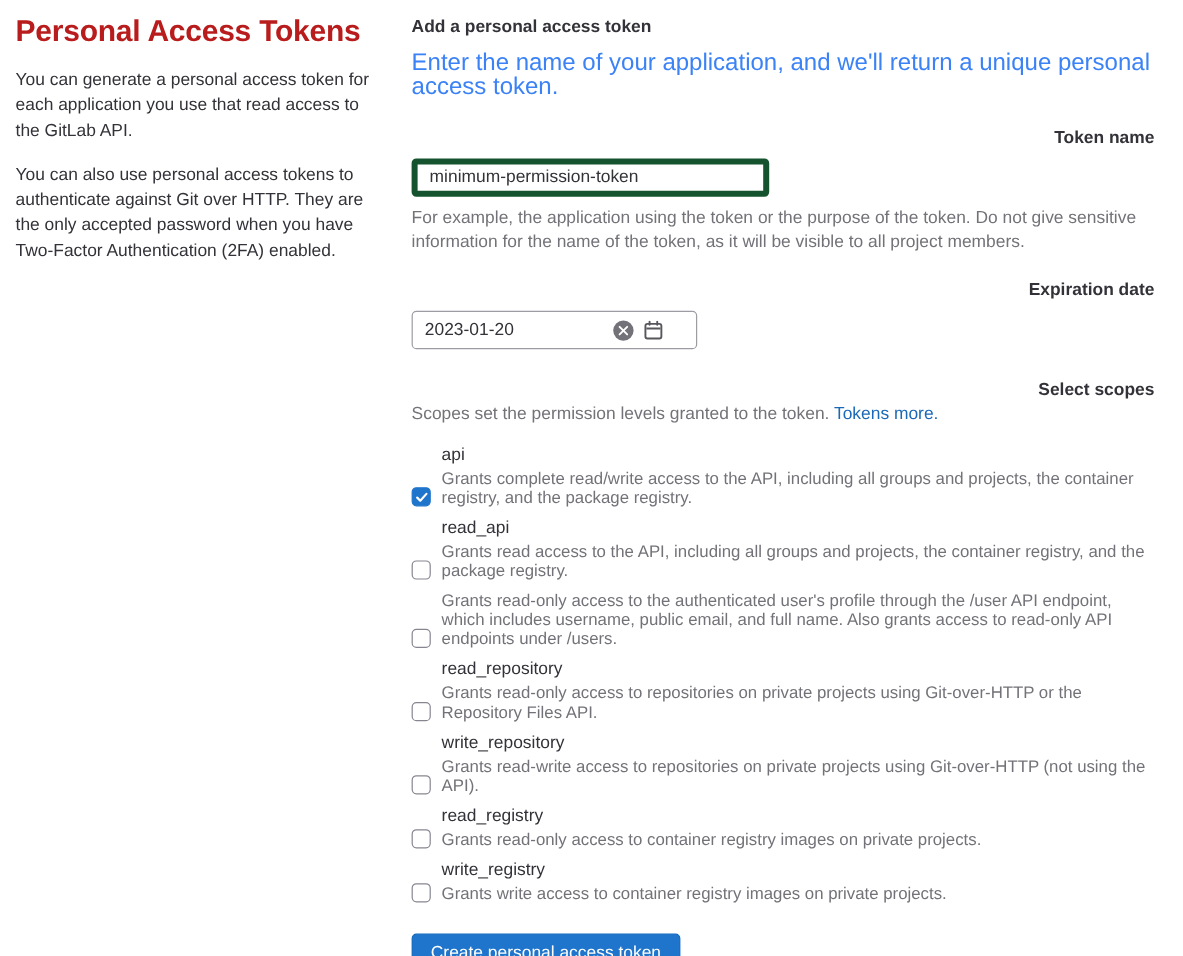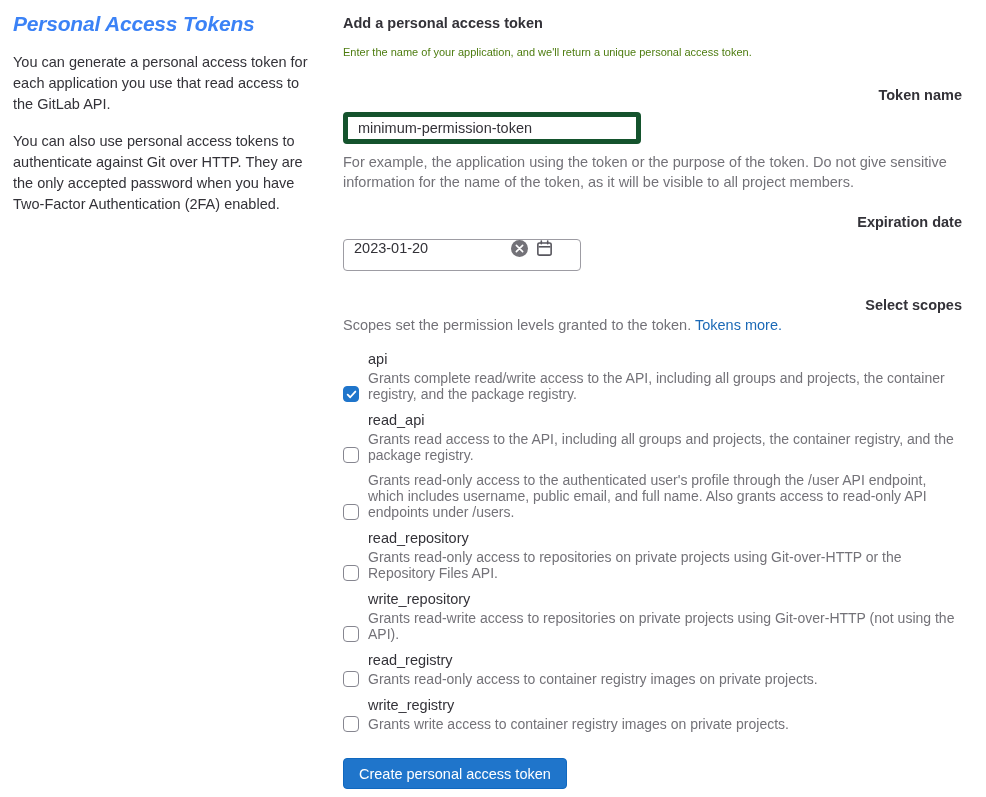--- a/index.html
+++ b/index.html
@@ -11,46 +11,45 @@
     overflow: hidden;
   }
   .page {
     display: flex;
     padding: 12px 24px 0 13px;
     gap: 30px;
   }
   
   .left-col { width: 300px; flex: 0 0 300px; }
   .page-title {
-    font-size: 21px;
+    font-size: 25px;
     font-weight: 700;
-    color: #3b82f6;
+    color: #b91c1c;
     margin-bottom: 16px;
     letter-spacing: -0.2px;
-    font-style: italic;
   }
   .left-col p {
     font-size: 14.5px;
     line-height: 21px;
     color: #333238;
     margin-bottom: 16px;
   }
   
   .right-col { flex: 1; max-width: 620px; padding-top: 1px; }
   .section-heading {
     font-size: 14.5px;
     font-weight: 700;
     color: #333238;
     line-height: 20px;
   }
   .section-sub {
-    font-size: 11px;
+    font-size: 20px;
     line-height: 20px;
     margin-top: 9px;
-    color: #4d7c0f;
+    color: #3b82f6;
   }
   .field-label {
     font-size: 14.5px;
     font-weight: 700;
     margin-top: 23px;
     line-height: 20px;
     text-align: right;
   }
   .text-input {
     margin-top: 7px;
@@ -72,21 +71,21 @@
     color: #737278;
   }
   
   .date-wrap {
     margin-top: 7px;
     width: 238px;
     height: 32px;
     border: 1px solid #9d9ca3;
     border-radius: 4px;
     display: flex;
-    align-items: flex-start;
+    align-items: center;
     padding: 0 27px 0 0;
     background: #fff;
   }
   .date-wrap input {
     border: none;
     outline: none;
     flex: 1;
     min-width: 0;
     font-family: "Liberation Sans", sans-serif;
     font-size: 14.5px;

